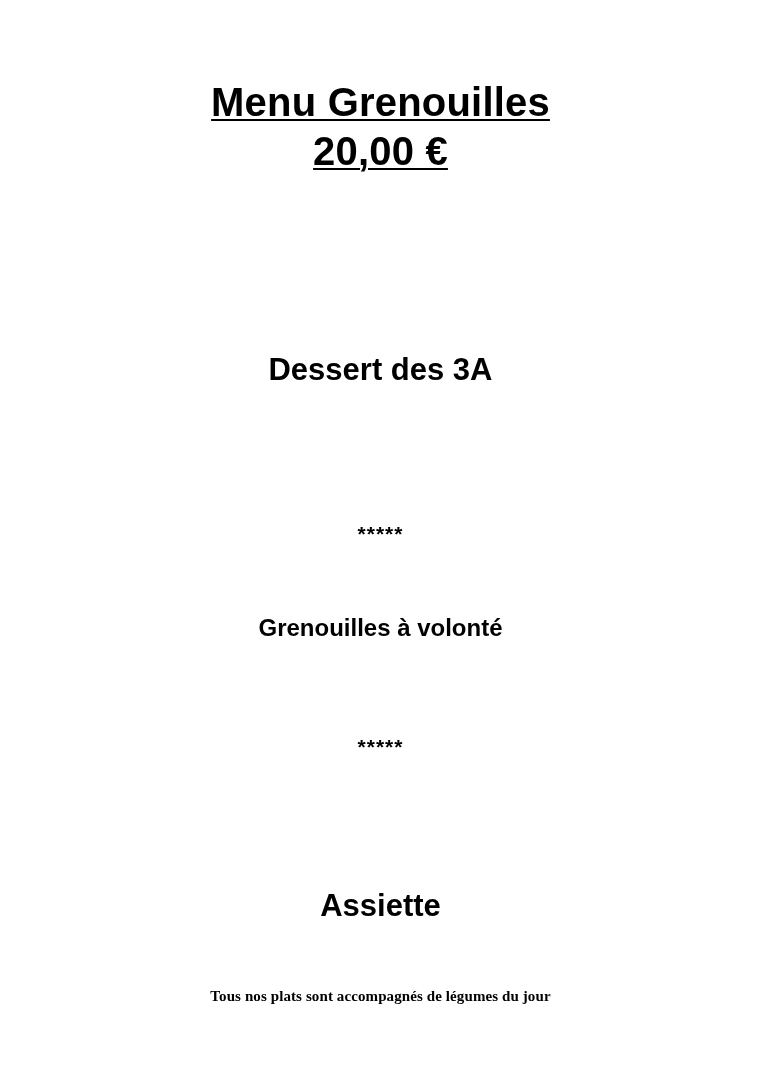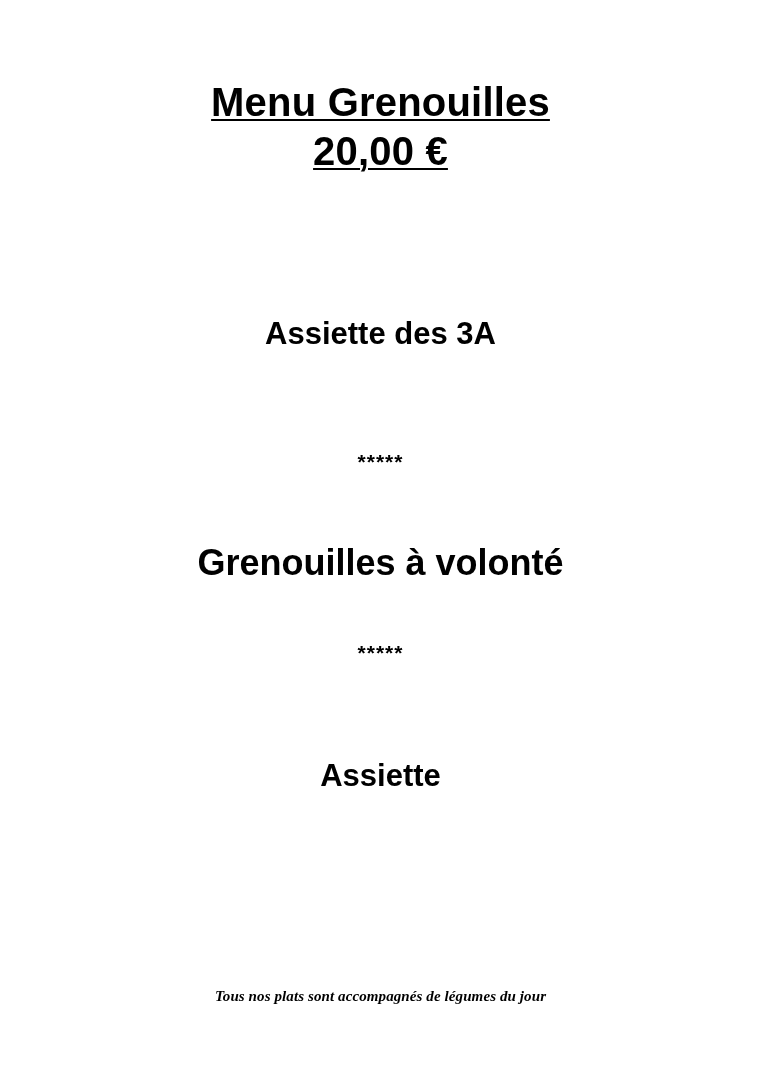--- a/index.html
+++ b/index.html
@@ -17,20 +17,21 @@
   }
 
   .page {
     width: 761px;
     height: 1080px;
     position: relative;
     box-sizing: border-box;
     display: flex;
     flex-direction: column;
     align-items: center;
+    gap: 36px;
   }
 
   .menu-title {
     margin-top: 78px;
     text-align: center;
     font-weight: bold;
     font-size: 40px;
     line-height: 1.22;
     letter-spacing: 0.2px;
   }
@@ -60,57 +61,56 @@
     font-size: 21px;
     letter-spacing: 1px;
     width: 100%;
   }
 
   .sep-1 {
     margin-top: 98px;
   }
 
   .course-2 {
-    margin-top: 68px;
-    font-size: 36px;
+    margin-top: 32px;
+    font-size: 24px;
   }
 
   .sep-2 {
     margin-top: 57px;
   }
 
   .course-3 {
     margin-top: 93px;
     font-size: 31px;
   }
 
   .footer-note {
     position: absolute;
     left: 0;
     right: 0;
     top: 988px;
     text-align: center;
     font-family: "Liberation Serif", serif;
-    font-style: italic;
     font-weight: bold;
     font-size: 15px;
     letter-spacing: 0.1px;
   }
 </style>
 </head>
 <body>
 
 <div class="page">
 
   <div class="menu-title">
     <span class="line"><span class="u">Menu Grenouilles</span></span>
     <span class="line"><span class="u">20,00 €</span></span>
   </div>
 
-  <div class="course course-1">Assiette des 3A</div>
+  <div class="course course-1">Dessert des 3A</div>
 
   <div class="sep sep-1">*****</div>
 
   <div class="course course-2">Grenouilles à volonté</div>
 
   <div class="sep sep-2">*****</div>
 
   <div class="course course-3">Assiette</div>
 
   <div class="footer-note">Tous nos plats sont accompagnés de légumes du jour</div>

